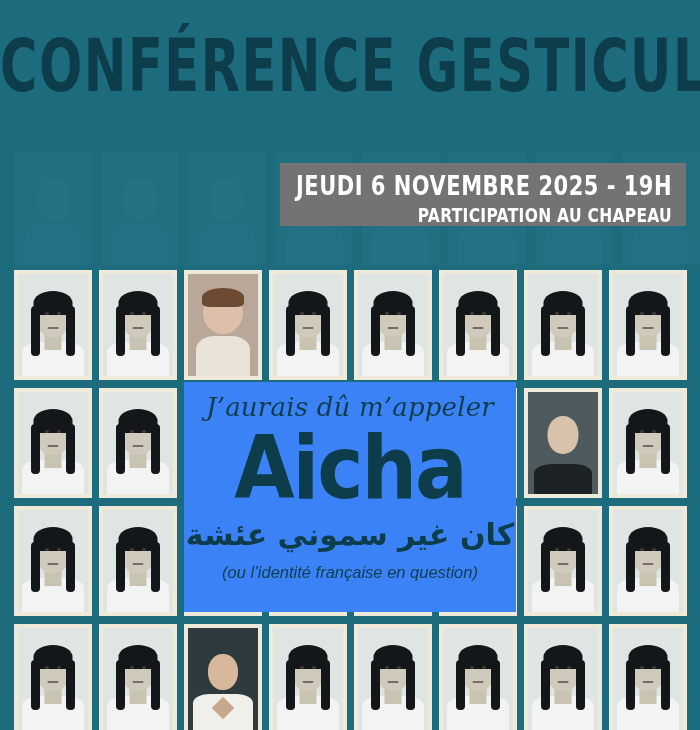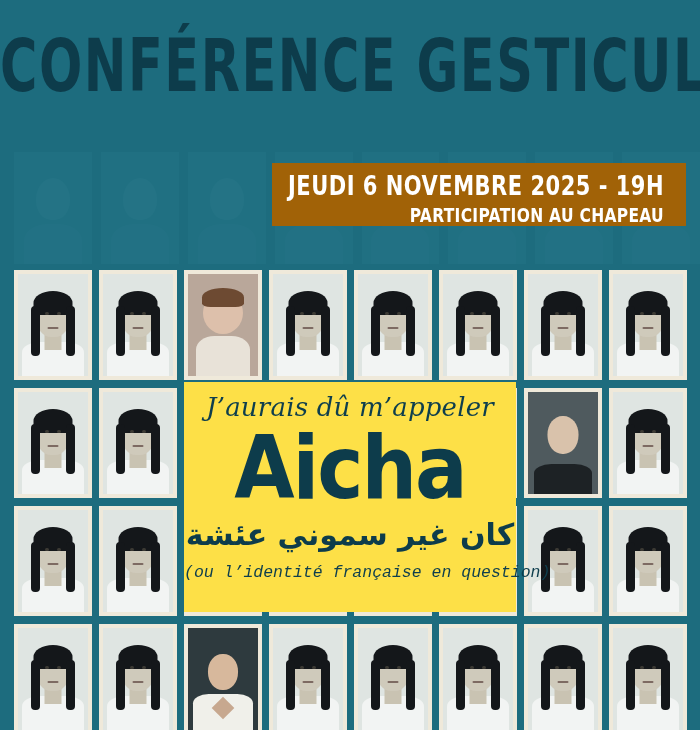--- a/index.html
+++ b/index.html
@@ -80,23 +80,23 @@
     transform: scaleY(1.42);
     transform-origin: top center;
     white-space: nowrap;
   }
 
   
   .date-banner {
     position: absolute;
     right: 14px;
     top: 163px;
-    background: #a16207;
+    background: #737373;
     color: #ffffff;
-    padding: 8px 22px 4px 16px;
+    padding: 8px 14px 4px 16px;
     text-align: right;
     box-sizing: border-box;
   }
   .date-line1 {
     font-family: "DejaVu Sans", sans-serif;
     font-weight: bold;
     font-size: 21px;
     letter-spacing: 0.5px;
     transform: scaleY(1.25);
     transform-origin: left top;
@@ -335,21 +335,21 @@
     z-index: -1;
   }
 
   
   .center-text {
     position: absolute;
     left: 184px;
     top: 382px;
     width: 332px;
     height: 230px;
-    background: #fde047;
+    background: #3b82f6;
     text-align: center;
     color: #0d3c4b;
     padding-top: 10px;
     box-sizing: border-box;
   }
   .jaurais {
     font-family: "DejaVu Serif", serif;
     font-style: italic;
     font-size: 26px;
     color: #0e3e4d;
@@ -370,21 +370,21 @@
   .arabic {
     direction: rtl;
     font-family: "DejaVu Sans", sans-serif;
     font-size: 30px;
     color: #0d3c4b;
     margin-top: 18px;
     line-height: 1.1;
     font-weight: bold;
   }
   .subtitle {
-    font-family: Liberation Mono, monospace;
+    font-family: Liberation Sans, sans-serif;
     font-style: italic;
     font-size: 16.5px;
     color: #0e3e4d;
     margin-top: 12px;
     white-space: nowrap;
   }
 </style>
 </head>
 <body>
 

